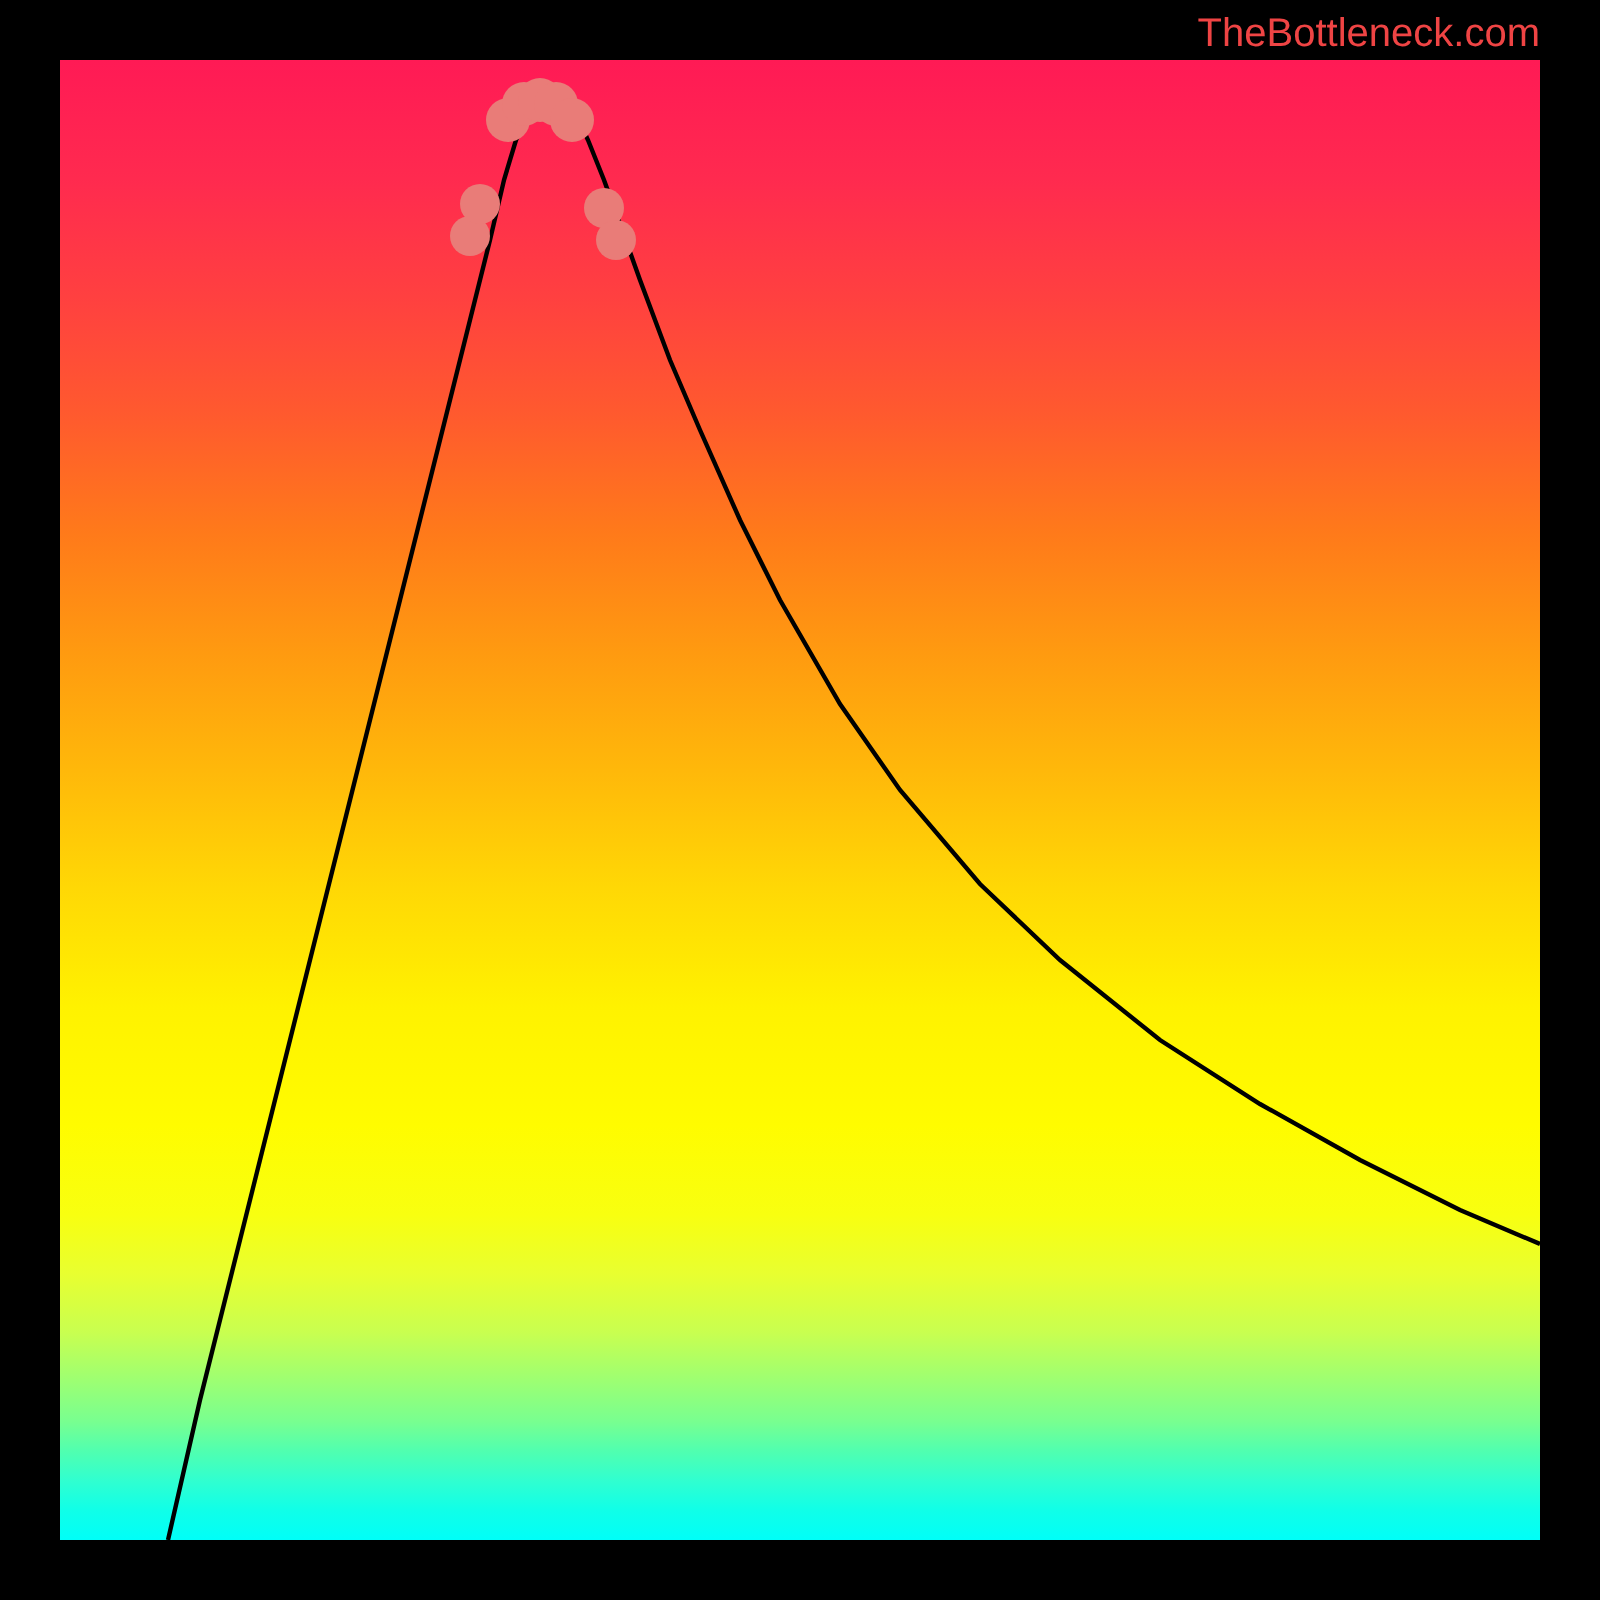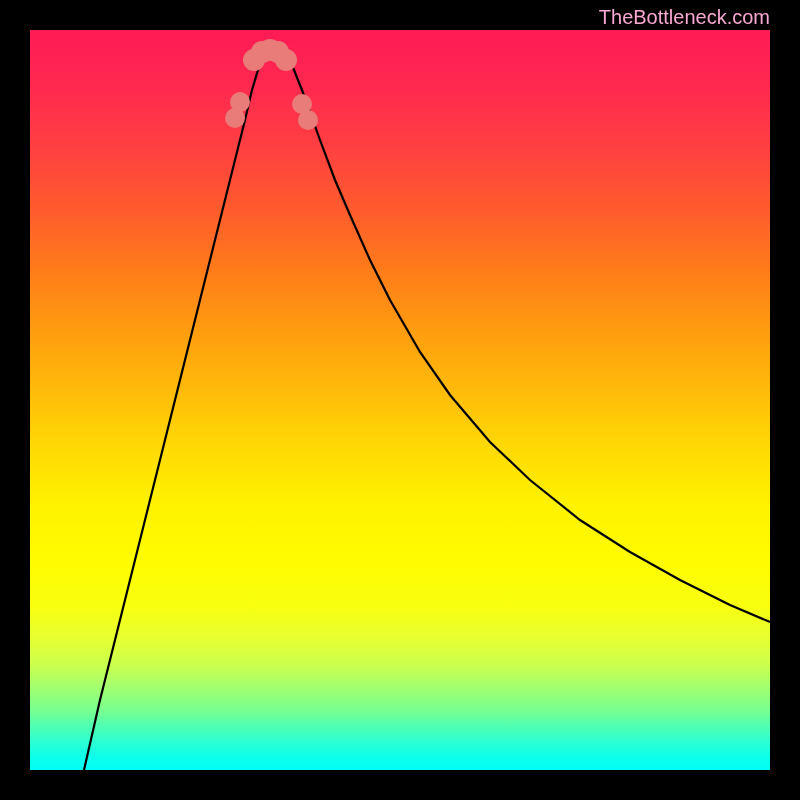--- a/index.html
+++ b/index.html
@@ -36,21 +36,21 @@
       #78ff90 92%,
       #50ffb0 94%,
       #30ffd0 96%,
       #10ffe8 98%,
       #00fff8 100%);
   }
   .watermark {
     position: absolute;
     top: 6px;
     right: 30px;
-    color: #f9a8d4;
+    color: #ef4444;
     font-size: 20px;
     font-family: Arial, sans-serif;
     z-index: 10;
     margin-left: 16px;
   }
   svg.curve {
     position: absolute;
     left: 0;
     top: 0;
     width: 740px;

